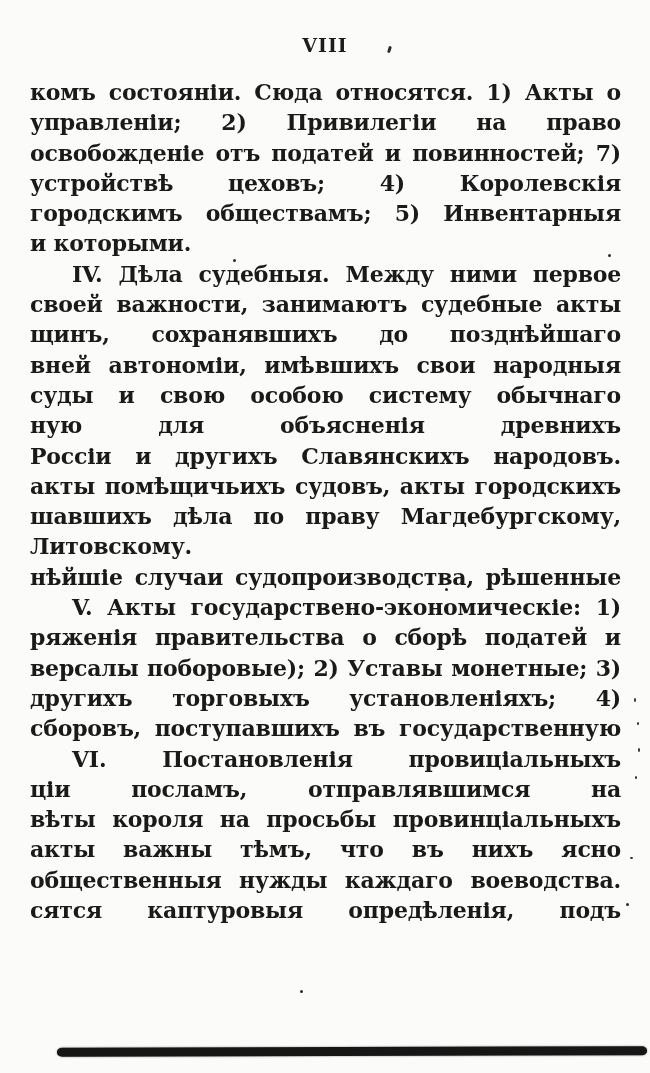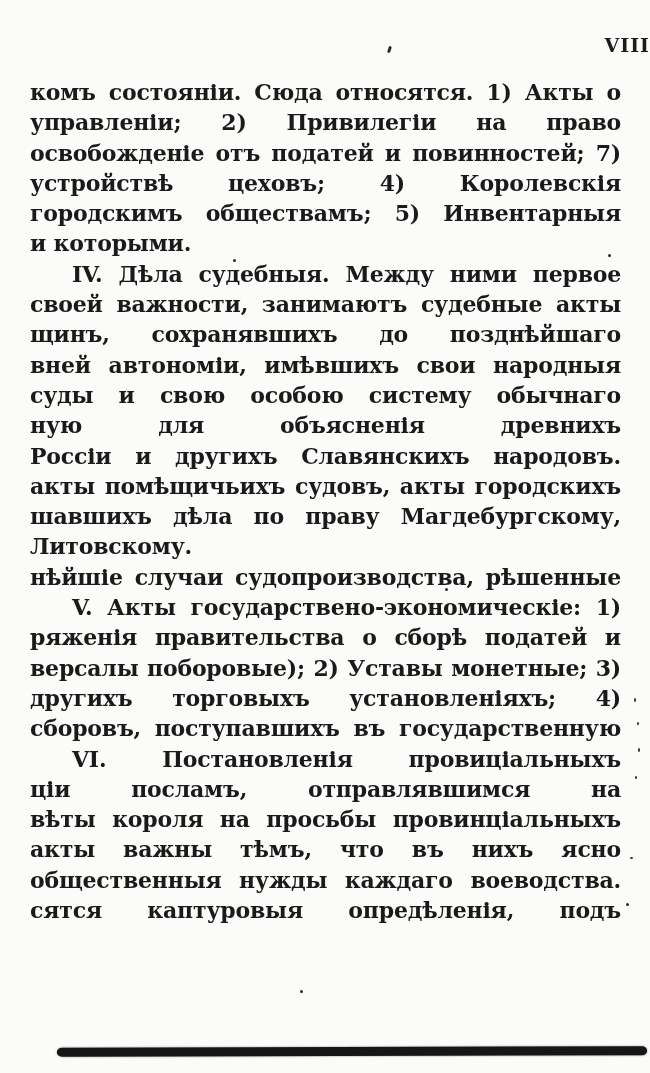--- a/index.html
+++ b/index.html
@@ -11,21 +11,21 @@
     position: relative;
     overflow: hidden;
     font-family: "DejaVu Serif", "Liberation Serif", serif;
   }
   .page {
     position: absolute; inset: 0;
   }
   .page-number {
     position: absolute;
     top: 34px; left: 0; width: 650px;
-    text-align: right;
+    text-align: center;
     font-size: 19px;
     font-weight: 600;
     letter-spacing: 1px;
     color: #1c1c1c;
   }
   .text-block {
     position: absolute;
     top: 77px; left: 30px;
     width: 591px;
     color: #1a1a1a;

